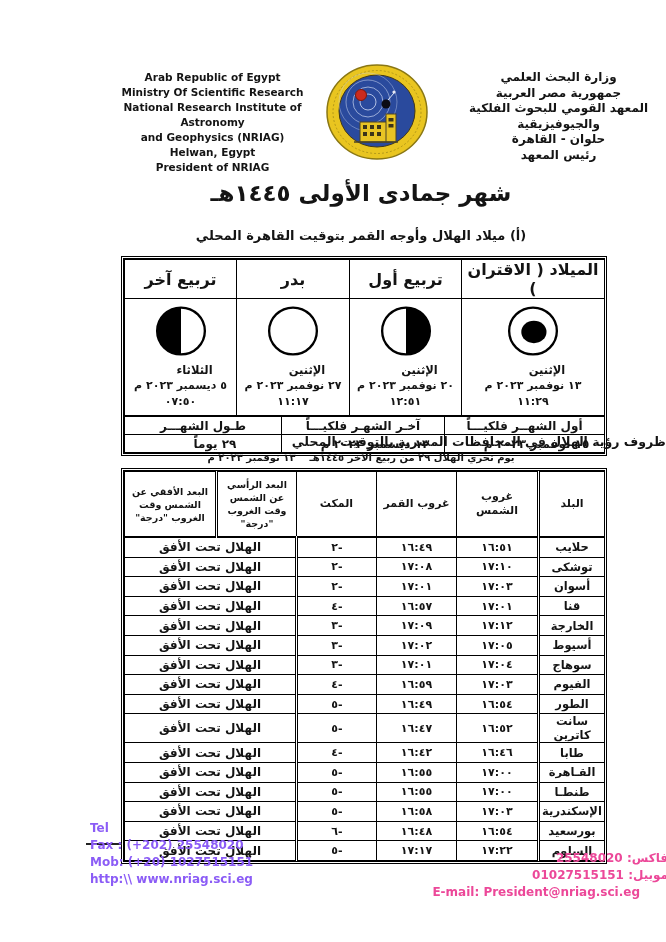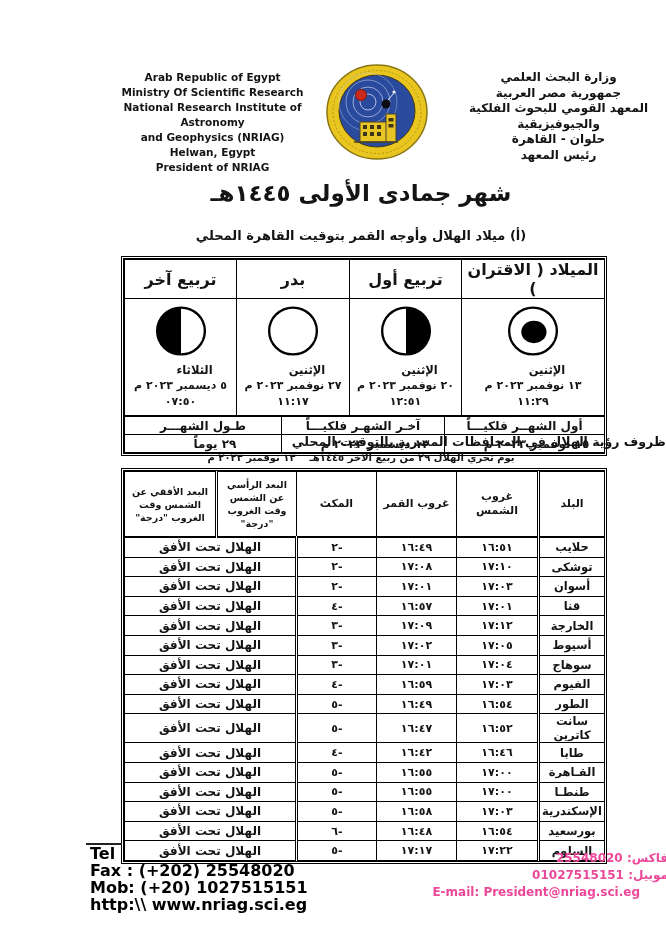--- a/index.html
+++ b/index.html
@@ -48,22 +48,22 @@
   .obs-table th.deg-v{border-left:3px double #000;}
   .obs-table td{height:18.6px;text-align:center;font-size:11.5px;}
   .obs-table td.c-lag{border-left:3px double #000;font-size:11px;}
   .obs-table td.c-city{font-size:11.5px;direction:rtl;}
   .obs-table td.c-time{font-size:11px;direction:rtl;}
   .obs-table td.c-status{font-size:12px;direction:rtl;text-align:center;}
   .obs-table thead th{border-bottom:2px solid #000;}
 
   
   .footnote-rule{position:absolute;left:58px;top:843px;width:36px;border-top:2px solid #222;}
-  .footer-left{position:absolute;left:62px;top:845px;direction:ltr;font-size:16px;
-               font-weight:bold;line-height:17px;color:#000000;}
+  .footer-left{position:absolute;left:62px;top:820px;direction:ltr;font-size:12px;
+               font-weight:bold;line-height:17px;color:#8b5cf6;}
   .footer-right{position:absolute;right:26px;top:850px;direction:rtl;text-align:right;
                font-size:12px;font-weight:bold;line-height:17px;color:#ec4899;}
   .footer-right .ltr-line{direction:ltr;margin-left:0;padding-left:0;margin-right:28px;}
 </style>
 </head>
 <body>
 
 <div class="page">
 
   <div class="letterhead">

